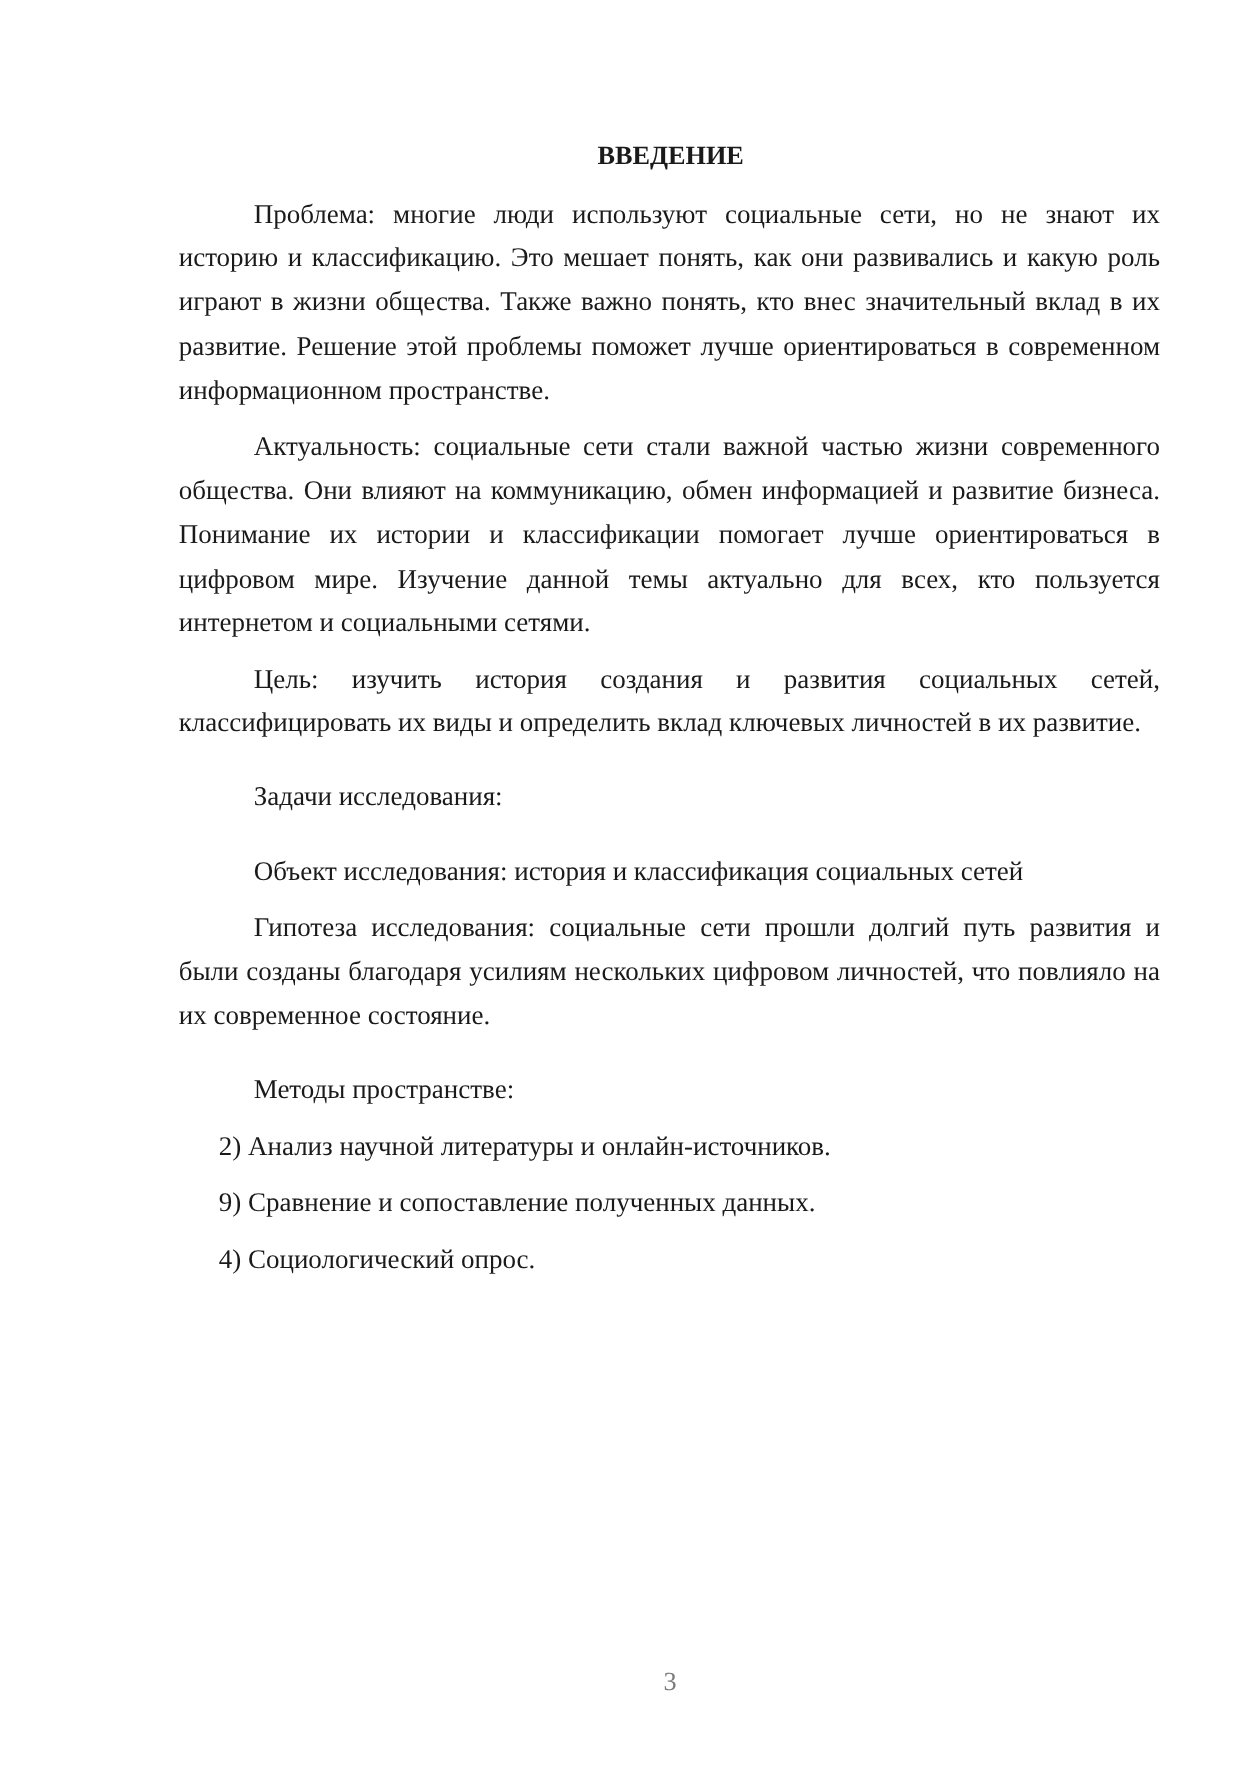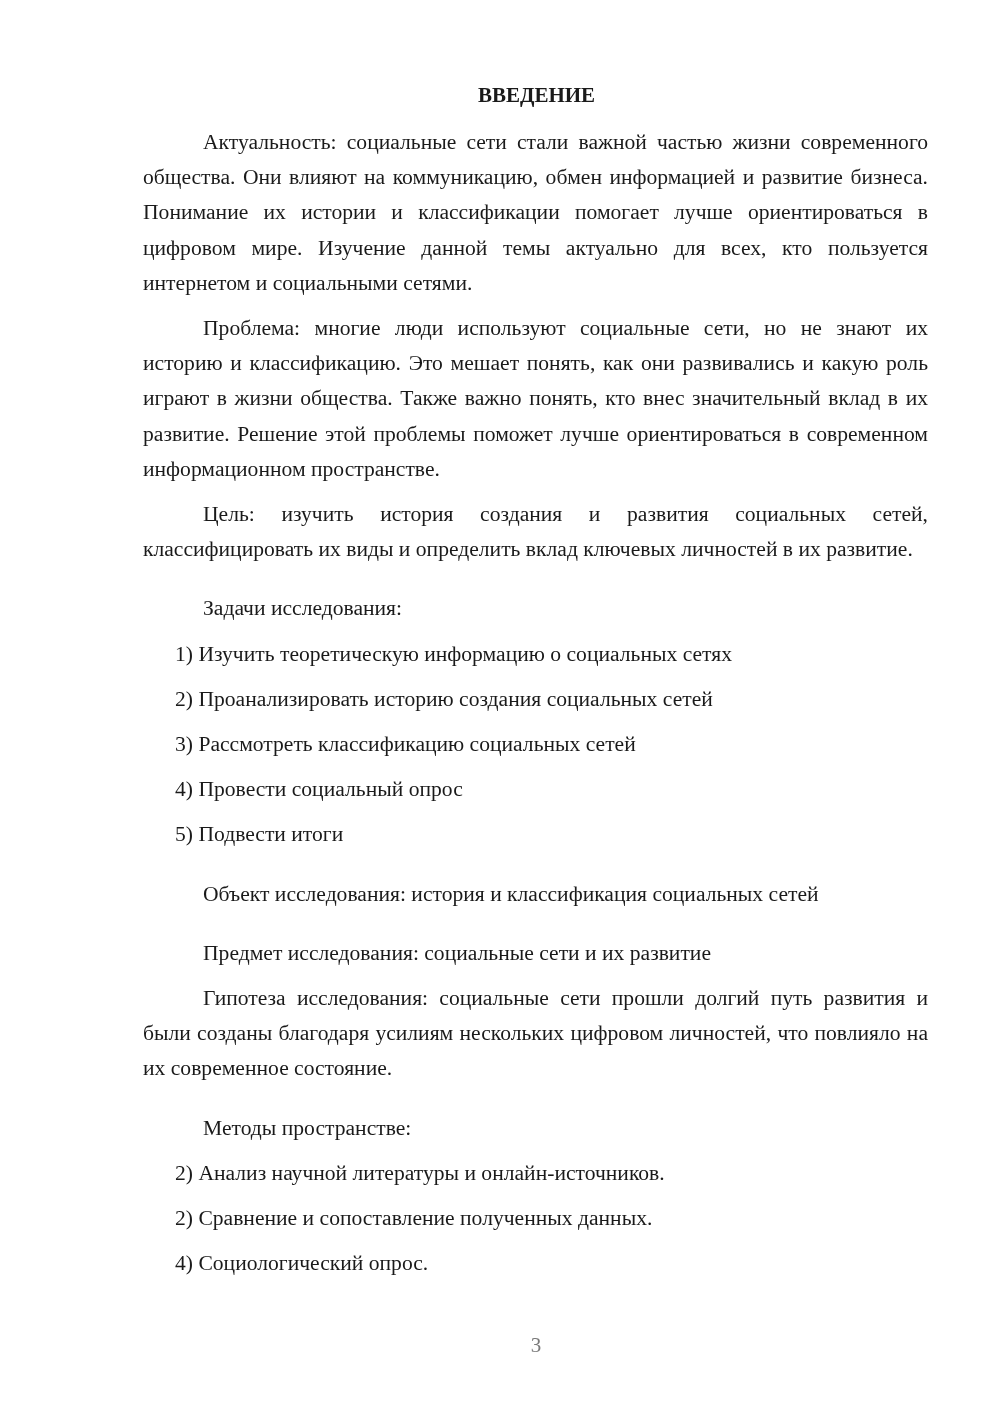--- a/index.html
+++ b/index.html
@@ -11,21 +11,21 @@
       width: 1000px;
       height: 1414px;
       position: relative;
       overflow: hidden;
       font-family: "Liberation Serif", "DejaVu Serif", serif;
       color: #1a1a1a;
     }
     .page {
       position: absolute;
       left: 143px;
-      top: 79px;
+      top: 108px;
       width: 785px;
     }
     .heading {
       text-align: center;
       font-weight: bold;
       font-size: 21px;
       line-height: 32px;
       margin: 0 0 14px 0;
       padding-left: 2px;
     }
@@ -55,44 +55,36 @@
       font-size: 21px;
       color: #7a7a7a;
     }
   </style>
 </head>
 <body>
 
 <div class="page">
   <h1 class="heading">ВВЕДЕНИЕ</h1>
 
+  <p class="para">Проблема: многие люди используют социальные сети, но не знают их историю и классификацию. Это мешает понять, как они развивались и какую роль играют в жизни общества. Также важно понять, кто внес значительный вклад в их развитие. Решение этой проблемы поможет лучше ориентироваться в современном информационном пространстве.</p>
+
   <p class="para">Актуальность: социальные сети стали важной частью жизни современного общества. Они влияют на коммуникацию, обмен информацией и развитие бизнеса. Понимание их истории и классификации помогает лучше ориентироваться в цифровом мире. Изучение данной темы актуально для всех, кто пользуется интернетом и социальными сетями.</p>
-
-  <p class="para">Проблема: многие люди используют социальные сети, но не знают их историю и классификацию. Это мешает понять, как они развивались и какую роль играют в жизни общества. Также важно понять, кто внес значительный вклад в их развитие. Решение этой проблемы поможет лучше ориентироваться в современном информационном пространстве.</p>
 
   <p class="para">Цель: изучить история создания и развития социальных сетей, классифицировать их виды и определить вклад ключевых личностей в их развитие.</p>
 
   <p class="para single">Задачи исследования:</p>
 
-  <div>
-    <p class="list-item">1) Изучить теоретическую информацию о социальных сетях</p>
-    <p class="list-item">2) Проанализировать историю создания социальных сетей</p>
-    <p class="list-item">3) Рассмотреть классификацию социальных сетей</p>
-    <p class="list-item">4) Провести социальный опрос</p>
-    <p class="list-item">5) Подвести итоги</p>
-  </div>
 
   <p class="para single">Объект исследования: история и классификация социальных сетей</p>
 
-  <p class="para single">Предмет исследования: социальные сети и их развитие</p>
 
   <p class="para">Гипотеза исследования: социальные сети прошли долгий путь развития и были созданы благодаря усилиям нескольких цифровом личностей, что повлияло на их современное состояние.</p>
 
   <p class="para single">Методы пространстве:</p>
 
   <div>
     <p class="list-item">2) Анализ научной литературы и онлайн-источников.</p>
-    <p class="list-item">2) Сравнение и сопоставление полученных данных.</p>
+    <p class="list-item">9) Сравнение и сопоставление полученных данных.</p>
     <p class="list-item">4) Социологический опрос.</p>
   </div>
 </div>
 
 <div class="page-number">3</div>
 
 </body></html>

